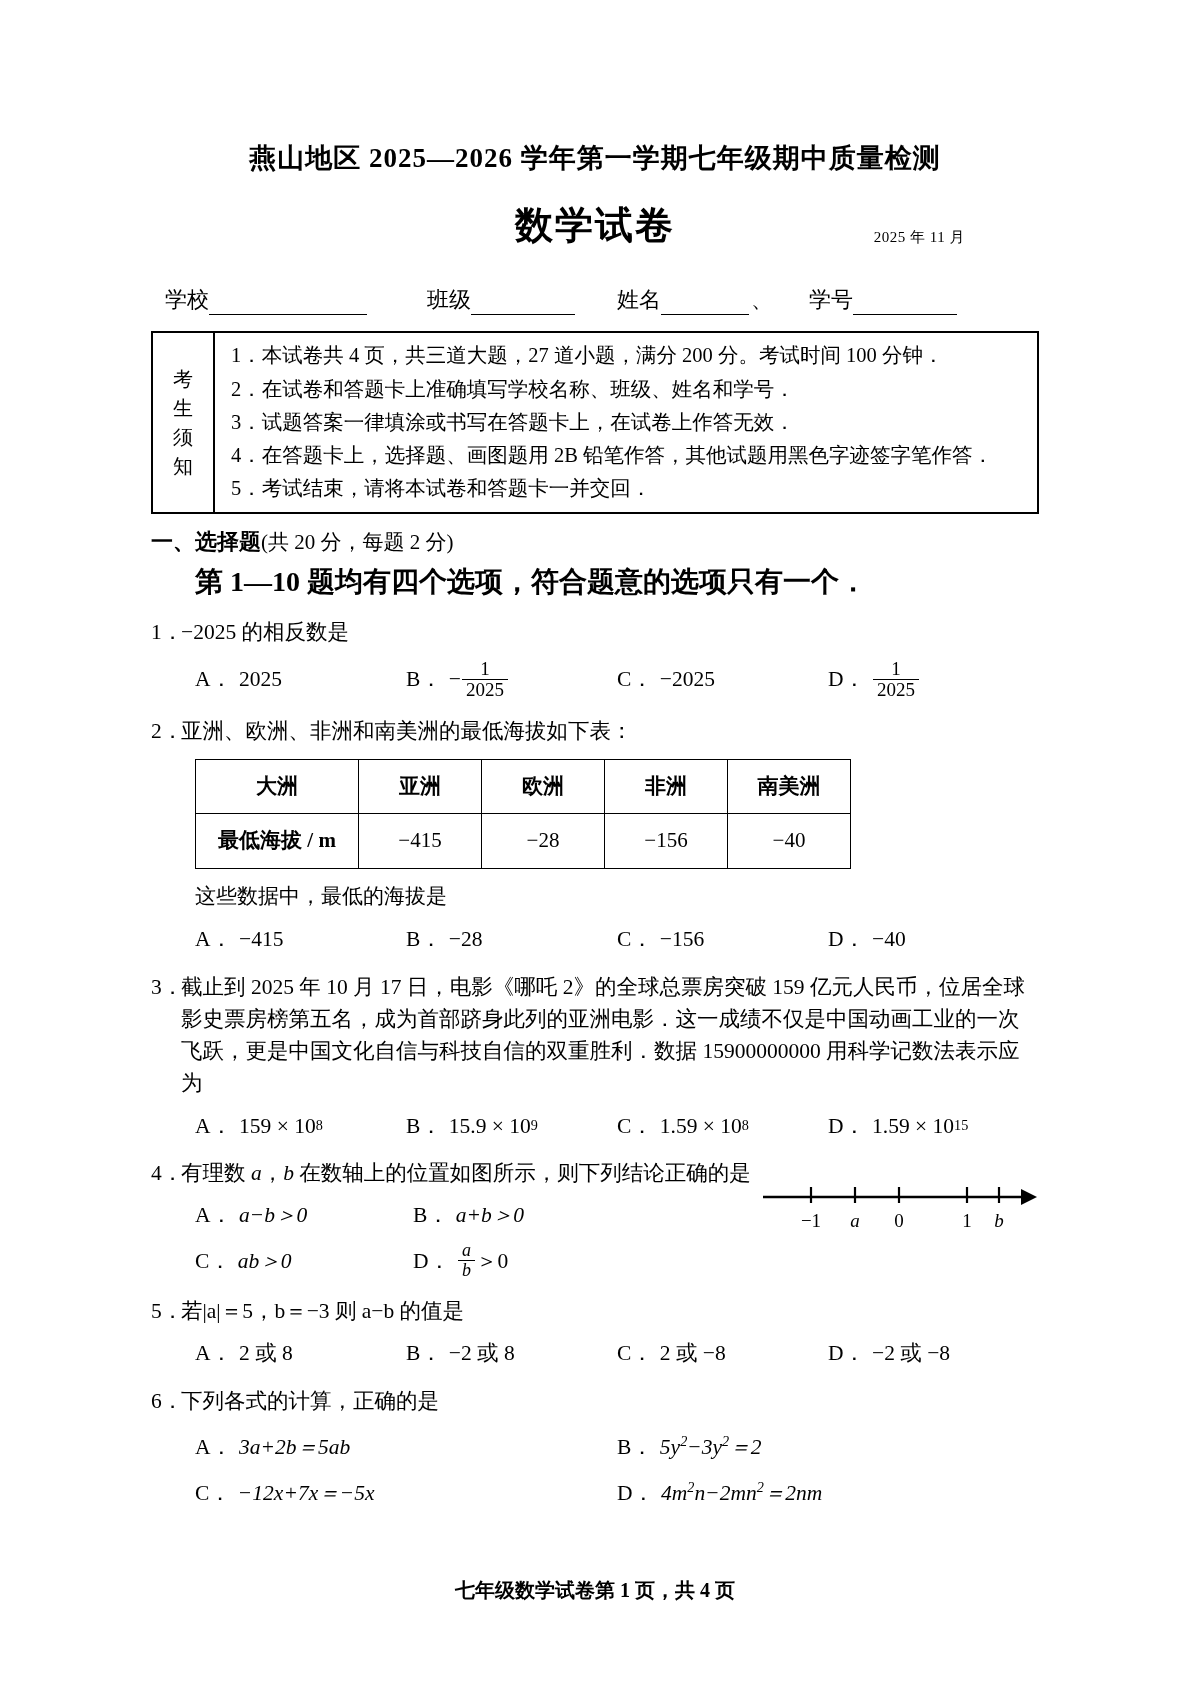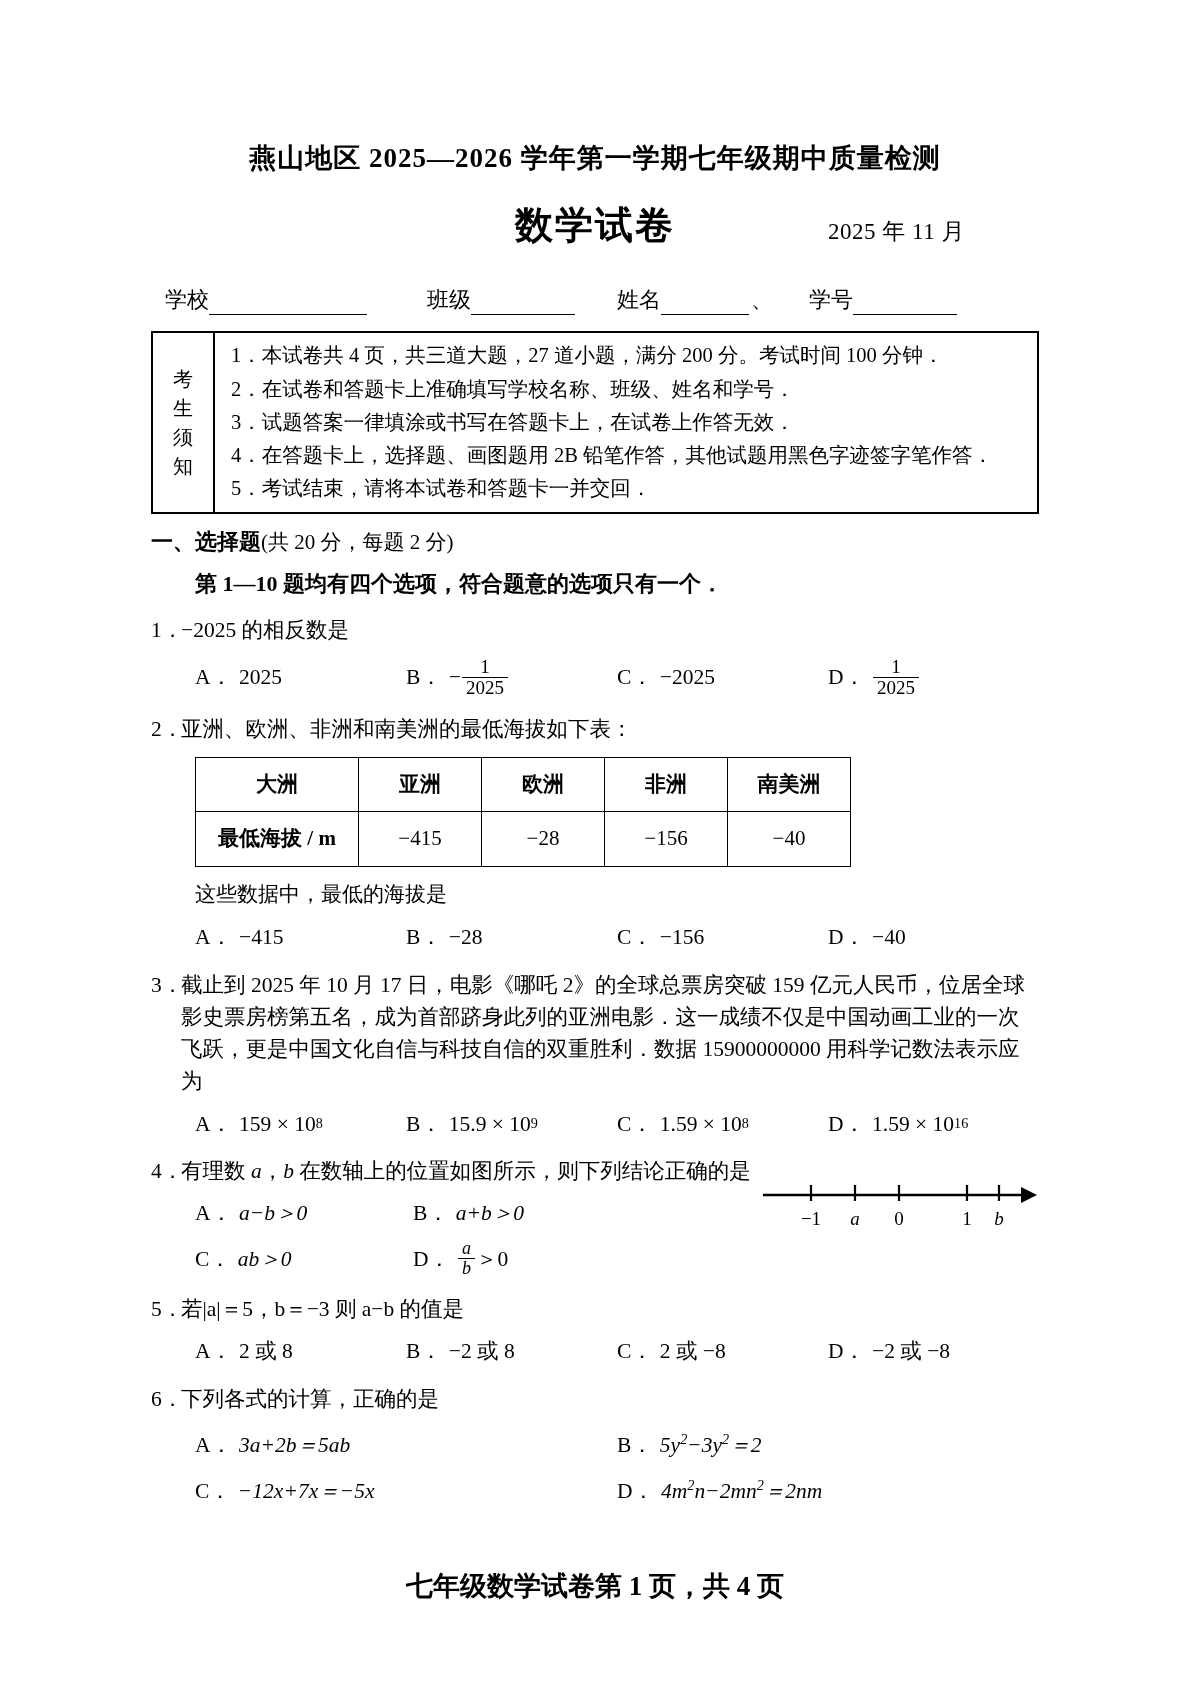--- a/index.html
+++ b/index.html
@@ -37,21 +37,21 @@
     justify-content: center;
     margin-top: 26px;
     position: relative;
   }
   .paper-name {
     font-size: 38px;
     font-weight: bold;
     letter-spacing: 2px;
   }
   .paper-date {
-    font-size: 23px;
+    font-size: 15px;
     position: absolute;
     right: 74px;
     bottom: 4px;
     letter-spacing: 0.5px;
     margin-left: 24px;
   }
   
   .info-line {
     display: flex;
     align-items: center;
@@ -105,23 +105,23 @@
   }
   
   .section-head {
     font-size: 22px;
     margin-top: 13px;
     font-weight: bold;
   }
   .section-head .norm { font-weight: bold; }
   .section-head .light { font-weight: normal; font-size: 21px; }
   .instruction {
-    font-size: 22px;
+    font-size: 28px;
     font-weight: bold;
-    margin-top: 12px;
+    margin-top: 6px;
     padding-left: 44px;
   }
   .q {
     margin-top: 15px;
     font-size: 21.5px;
     line-height: 1.5;
   }
   .q-stem {
     display: flex;
     align-items: flex-start;
@@ -203,21 +203,21 @@
     margin-top: 14px;
   }
   .opts2 .opt { width: 436px; }
   
   .footer {
     position: absolute;
     bottom: 78px;
     left: 0;
     right: 0;
     text-align: center;
-    font-size: 27px;
+    font-size: 20px;
     font-weight: bold;
   }
 </style>
 </head>
 <body>
 
 <div class="page">
 
   <div class="doc-title">燕山地区 2025—2026 学年第一学期七年级期中质量检测</div>
 
@@ -365,21 +365,21 @@
           <sup>9</sup>
       </span>
       <span class="opt opt-c">
         <span class="opt-lbl">C．</span>
         <span>1.59 × 10</span>
           <sup>8</sup>
       </span>
       <span class="opt opt-d">
         <span class="opt-lbl">D．</span>
         <span>1.59 × 10</span>
-          <sup>16</sup>
+          <sup>15</sup>
       </span>
     </div>
   </div>
 
   <div class="q">
     <div class="q-stem">
       <span class="q-num">4．</span>
       <span class="q-text"><span>有理数 </span><span class="mi">a</span><span>，</span><span class="mi">b</span><span> 在数轴上的位置如图所示，则下列结论正确的是</span></span>
     </div>
     <div class="opts">

